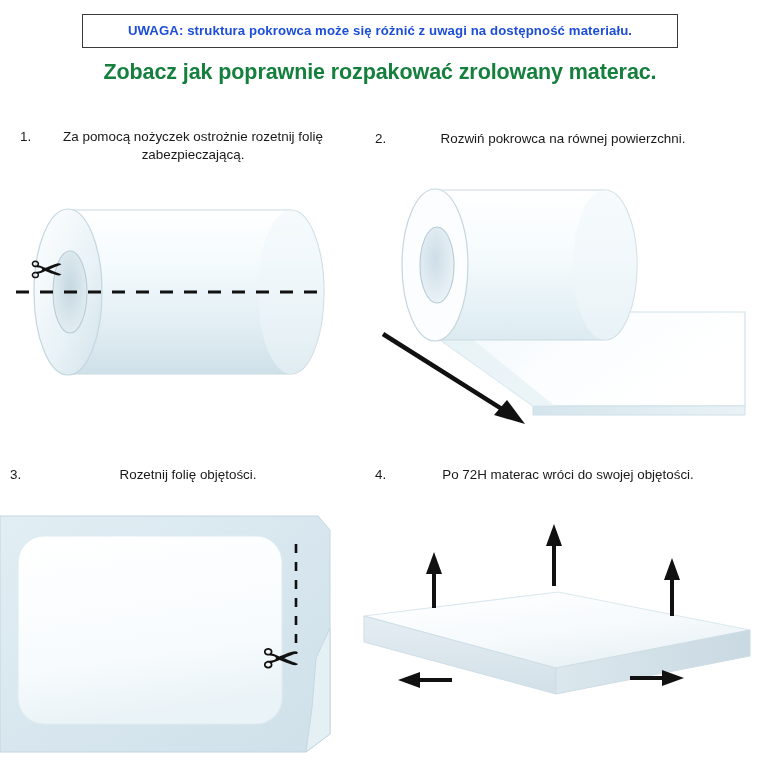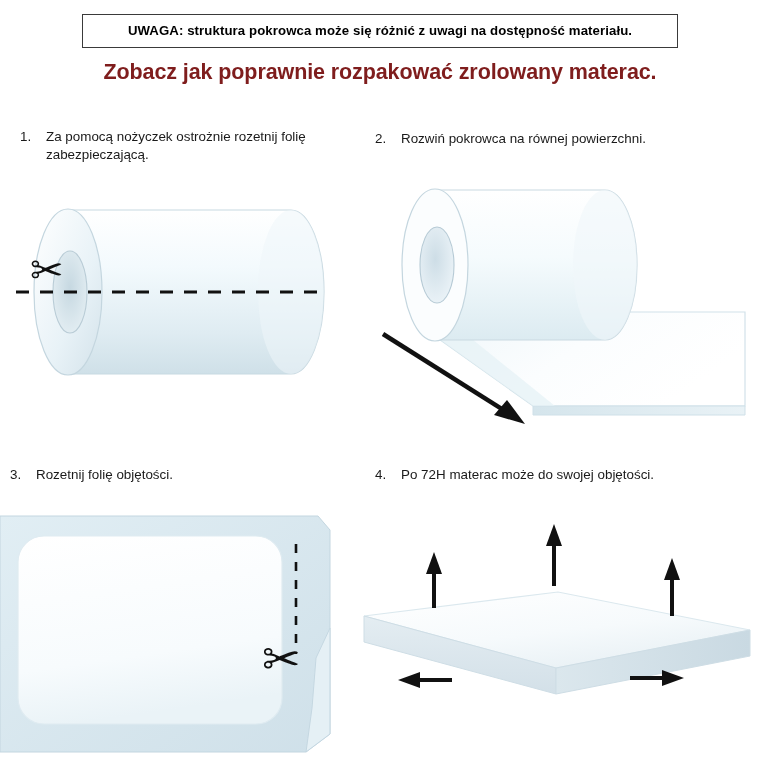--- a/index.html
+++ b/index.html
@@ -23,53 +23,54 @@
     top: 14px;
     width: 596px;
     box-sizing: border-box;
     border: 1px solid #3a3a3a;
     background: #ffffff;
     text-align: center;
     padding: 8px 6px 9px 6px;
     font-size: 13.2px;
     font-weight: bold;
     letter-spacing: 0.1px;
-    color: #000000;
+    color: #1d4ed8;
   }
 
   
   .heading {
     position: absolute;
     left: 0;
     top: 60px;
     width: 760px;
     text-align: center;
     font-size: 21.5px;
     font-weight: bold;
-    color: #7f1d1d;
+    color: #15803d;
     letter-spacing: -0.1px;
   }
 
   
   .step-caption {
     position: absolute;
     font-size: 13.4px;
     color: #1a1a1a;
     line-height: 1.33;
   }
   .step-caption .num {
     position: absolute;
     left: 0;
     top: 0;
     width: 26px;
     text-align: left;
   }
   .step-caption .txt {
     display: block;
     margin-left: 26px;
+    text-align: center;
   }
 
   #cap1 { left: 20px;  top: 128px; width: 320px; }
   #cap2 { left: 375px; top: 130px; width: 350px; }
   #cap3 { left: 10px;  top: 466px; width: 330px; }
   #cap4 { left: 375px; top: 466px; width: 360px; }
 
   
   .figure { position: absolute; }
   #fig1 { left: 8px;   top: 180px; width: 340px; height: 230px; }
@@ -109,21 +110,21 @@
   <span class="txt">Rozwiń pokrowca na równej powierzchni.</span>
 </div>
 
 <div class="step-caption" id="cap3">
   <span class="num">3.</span>
   <span class="txt">Rozetnij folię objętości.</span>
 </div>
 
 <div class="step-caption" id="cap4">
   <span class="num">4.</span>
-  <span class="txt">Po 72H materac może do swojej objętości.</span>
+  <span class="txt">Po 72H materac wróci do swojej objętości.</span>
 </div>
 
 <div class="figure" id="fig1">
   <svg width="340" height="230" viewBox="0 0 340 230" xmlns="http://www.w3.org/2000/svg">
     <defs>
       <linearGradient id="rollBody" x1="0" y1="0" x2="0" y2="1">
         <stop offset="0%" stop-color="#ffffff"></stop>
         <stop offset="35%" stop-color="#f3fafd"></stop>
         <stop offset="75%" stop-color="#dfecf2"></stop>
         <stop offset="100%" stop-color="#cfe0e8"></stop>

